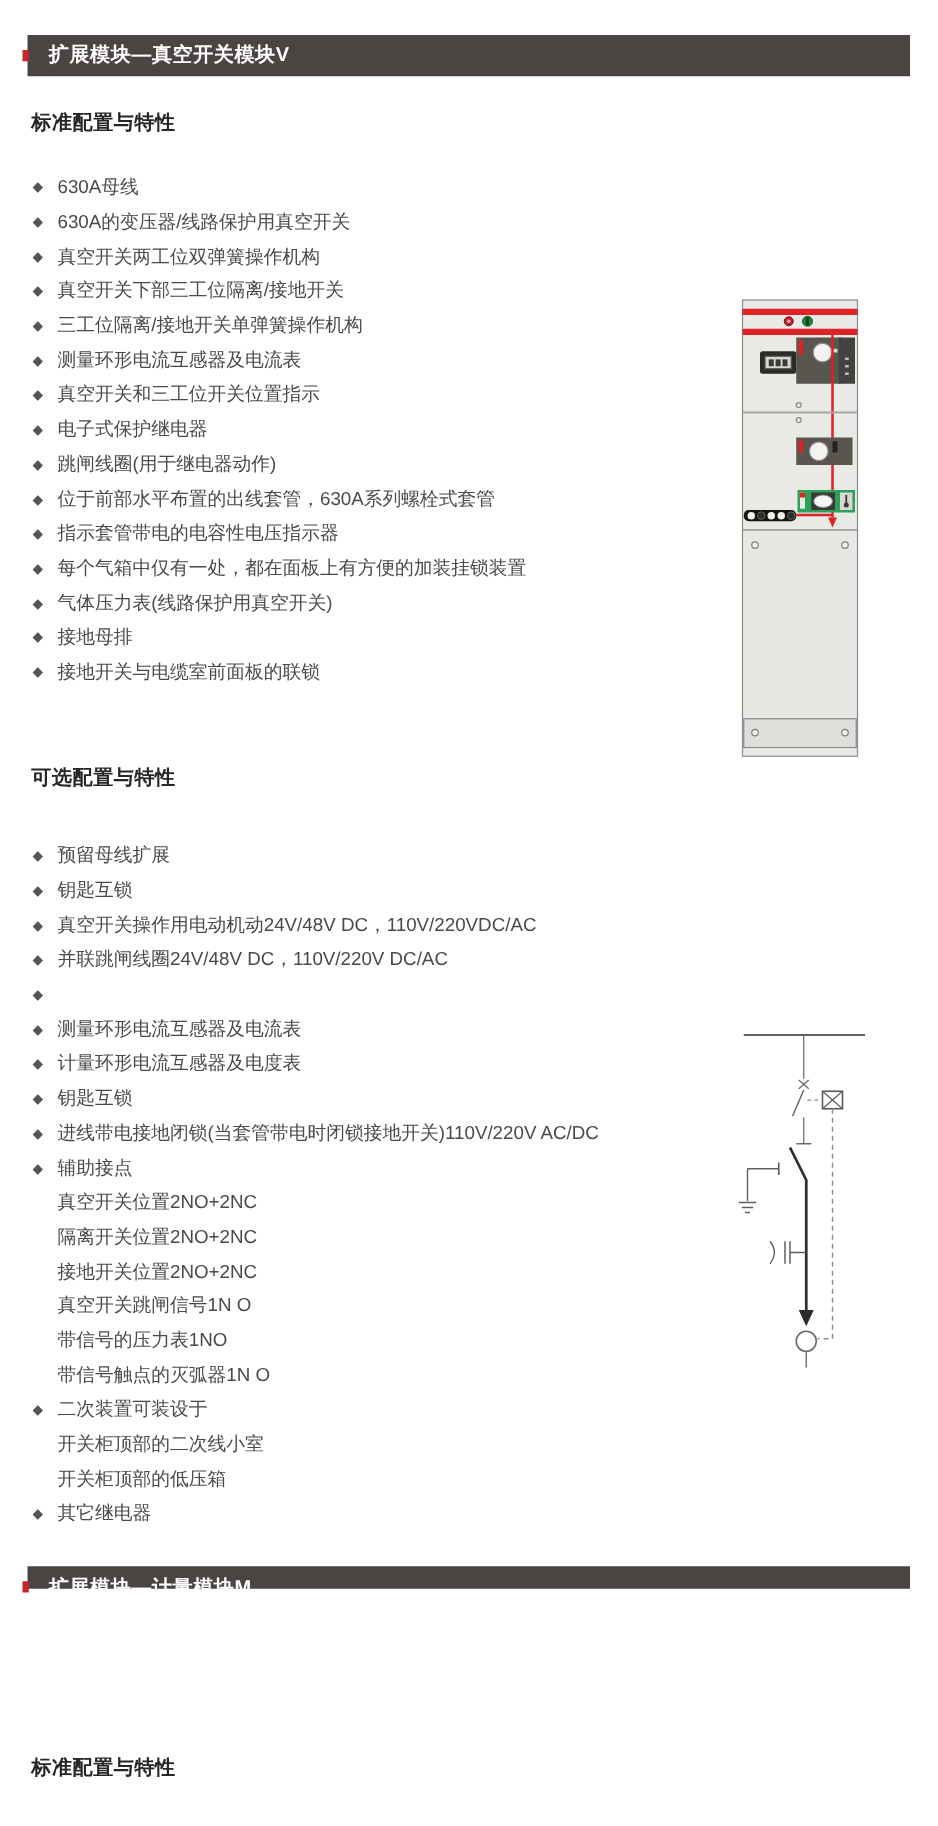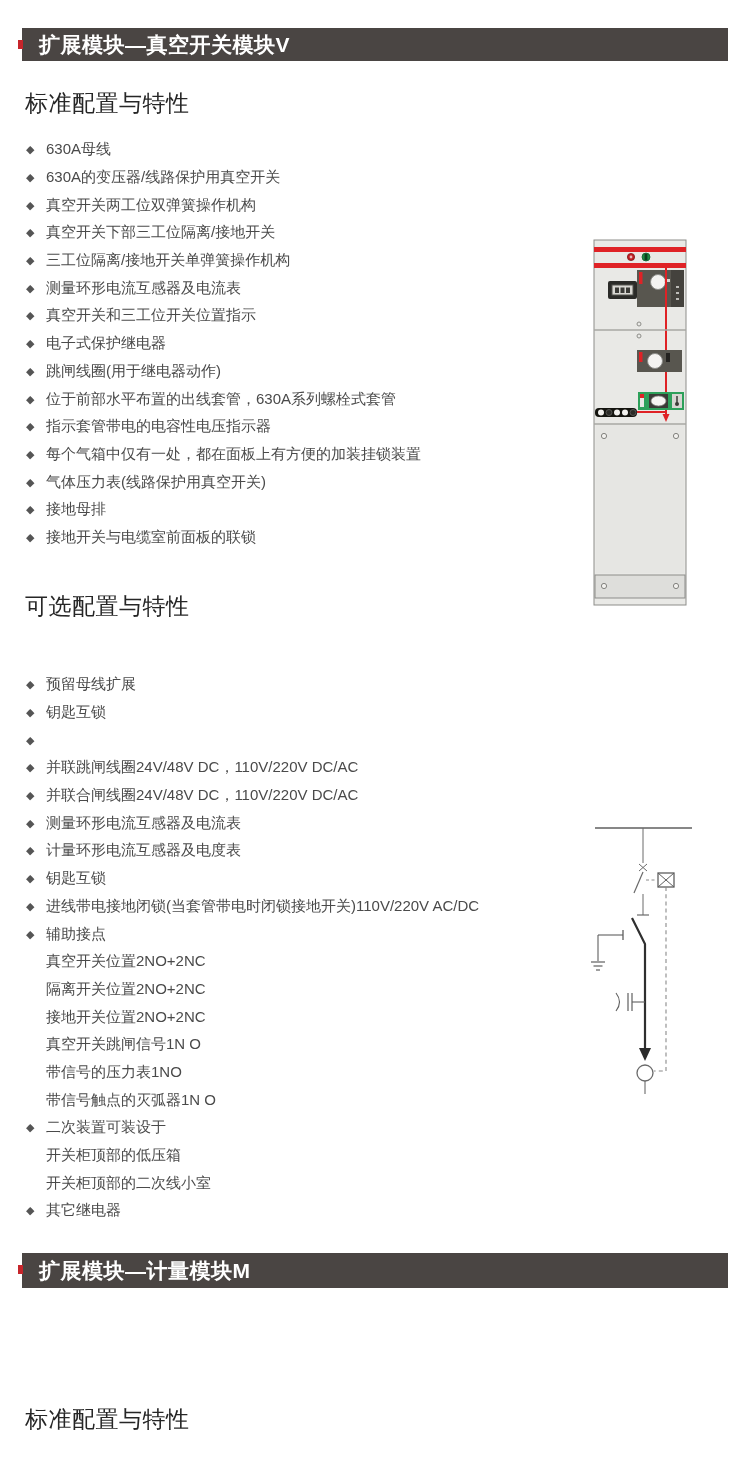--- a/index.html
+++ b/index.html
@@ -2,34 +2,34 @@
 <html><head>
 <meta charset="utf-8">
 <style>
   html,body{margin:0;padding:0;background:#fff;}
   .page{
     position:relative;width:750px;height:1461px;background:#ffffff;overflow:hidden;
     font-family:"Liberation Sans","DejaVu Sans",sans-serif;
   }
   .section-header{
     position:absolute;left:22px;width:706px;background:#4a4543;color:#ffffff;
-    font-size:21px;font-weight:bold;box-sizing:border-box;padding-left:17px;
+    font-size:16px;font-weight:bold;box-sizing:border-box;padding-left:17px;
     letter-spacing:0.5px;
   }
   #header-vacuum{top:28px;height:33px;line-height:33px;}
-  #header-metering{top:1253px;height:35px;line-height:35px;}
+  #header-metering{top:1253px;height:18px;line-height:35px;}
   .header-tick{
     position:absolute;left:-4px;top:12px;width:5px;height:9px;background:#c6252b;
   }
   .sub-title{
-    position:absolute;left:25px;font-size:23px;font-weight:400;color:#262626;
+    position:absolute;left:25px;font-size:16px;font-weight:700;color:#262626;
     letter-spacing:0.5px;
   }
   #title-standard-1{top:88px;}
-  #title-optional{top:591px;}
+  #title-optional{top:612px;}
   #title-standard-2{top:1404px;}
   .feature-list{position:absolute;left:25px;}
   #standard-list{top:136px;width:540px;}
   #optional-list{top:671px;width:560px;}
   .feature-item{
     display:flex;height:27.7px;align-items:center;
     font-size:15px;color:#4a4a4a;white-space:nowrap;
   }
   .bullet{flex:0 0 21px;width:21px;font-size:11px;color:#555555;padding-left:1px;box-sizing:border-box;}
   .figure{position:absolute;}
@@ -202,30 +202,30 @@
         <span>预留母线扩展</span>
       </div>
 
       <div class="feature-item">
         <span class="bullet">◆</span>
         <span>钥匙互锁</span>
       </div>
 
       <div class="feature-item">
         <span class="bullet">◆</span>
+        <span>真空开关操作用电动机动24V/48V DC，110V/220VDC/AC</span>
       </div>
 
       <div class="feature-item">
         <span class="bullet">◆</span>
         <span>并联跳闸线圈24V/48V DC，110V/220V DC/AC</span>
       </div>
 
       <div class="feature-item">
         <span class="bullet">◆</span>
-        <span>并联合闸线圈24V/48V DC，110V/220V DC/AC</span>
       </div>
 
       <div class="feature-item">
         <span class="bullet">◆</span>
         <span>测量环形电流互感器及电流表</span>
       </div>
 
       <div class="feature-item">
         <span class="bullet">◆</span>
         <span>计量环形电流互感器及电度表</span>
@@ -276,26 +276,26 @@
         <span>带信号触点的灭弧器1N O</span>
       </div>
 
       <div class="feature-item">
         <span class="bullet">◆</span>
         <span>二次装置可装设于</span>
       </div>
 
       <div class="feature-item">
         <span class="bullet"></span>
+        <span>开关柜顶部的二次线小室</span>
+      </div>
+
+      <div class="feature-item">
+        <span class="bullet"></span>
         <span>开关柜顶部的低压箱</span>
-      </div>
-
-      <div class="feature-item">
-        <span class="bullet"></span>
-        <span>开关柜顶部的二次线小室</span>
       </div>
 
       <div class="feature-item">
         <span class="bullet">◆</span>
         <span>其它继电器</span>
       </div>
     </div>
 
   <svg class="figure" id="diagram-figure" width="115" height="280" viewBox="0 0 115 280">
 

